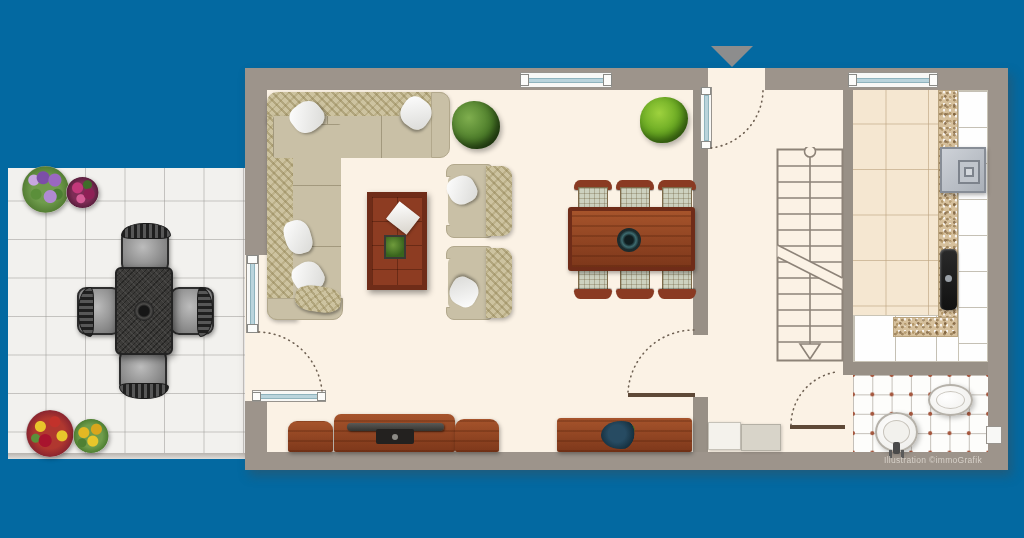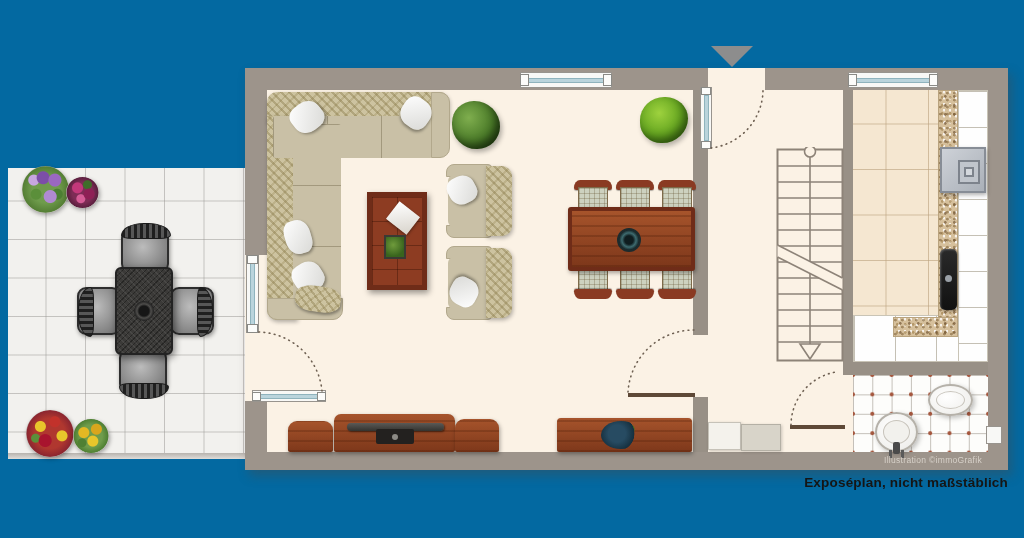--- a/index.html
+++ b/index.html
@@ -340,15 +340,14 @@
       <path d="M628,392 A66,66 0 0 1 694,330"></path>
       <path d="M711,148 A59,59 0 0 0 763,89"></path>
       <path d="M791,425 A54,54 0 0 1 836,372"></path>
     </g>
   </svg>
 
   <div class="abs" style="left:711px;top:46px;width:0;height:0;border-left:21px solid transparent;
        border-right:21px solid transparent;border-top:21px solid #8d8d8d;"></div>
 
   <div class="abs watermark" style="left:884px;top:455px;width:120px;text-align:left;">Illustration ©immoGrafik</div>
-  <div class="abs caption" style="right:16px;top:475px;text-align:right;">Exposéplan, nicht maßstäblich</div>
 
 </div>
 
 </body></html>

